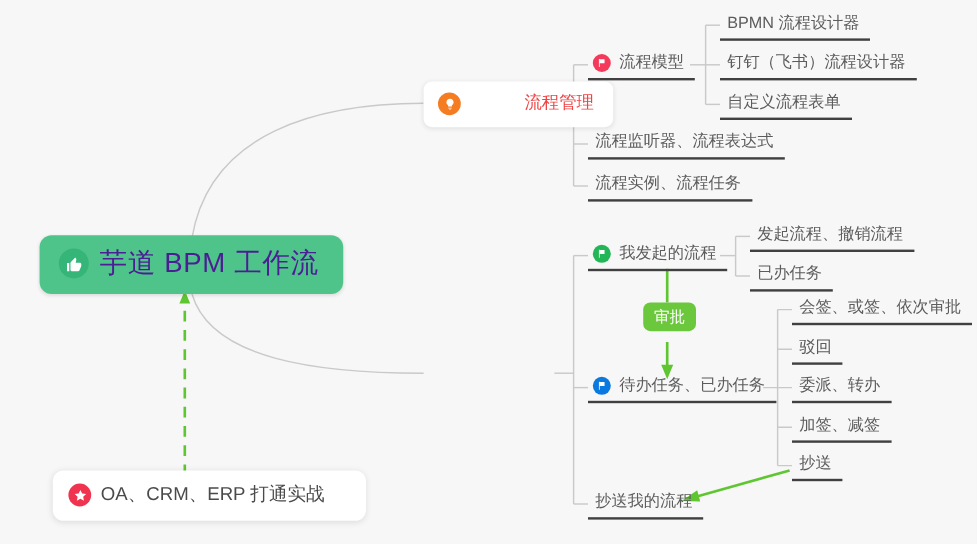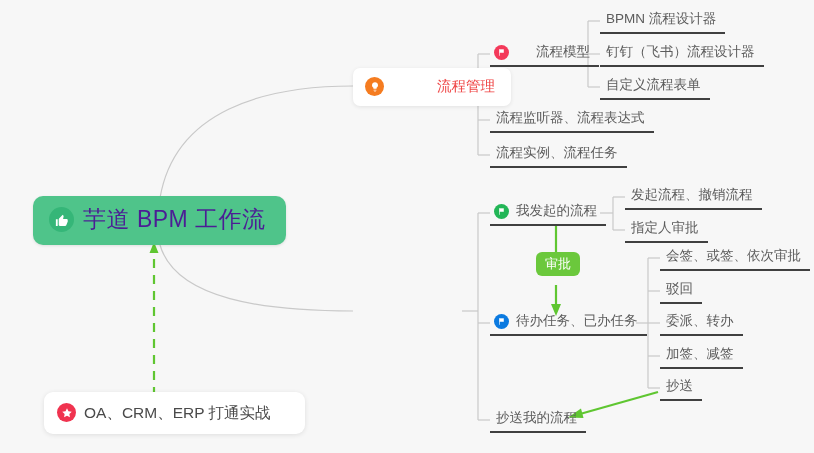--- a/index.html
+++ b/index.html
@@ -206,21 +206,21 @@
 
   <div class="node card-node" style="left:353px; top:68px;">
     <span class="icon icon-md ic-bulb">
       <svg viewBox="0 0 24 24" width="12" height="12" fill="#ffffff">
         <path d="M12 2.5c-3.3 0-6 2.6-6 5.9 0 2.2 1.2 4 2.8 5.1v2.1h6.4v-2.1c1.6-1.1 2.8-2.9 2.8-5.1 0-3.3-2.7-5.9-6-5.9zM9.2 17.4h5.6v1.6H9.2zm.9 2.9h3.8c-.3.8-1 1.2-1.9 1.2s-1.6-.4-1.9-1.2z"></path>
       </svg>
     </span>
     <span class="card-label">流程管理</span>
   </div>
 
-  <div class="node text-node with-icon" style="left:490px; top:42px;gap:20px;">
+  <div class="node text-node with-icon" style="left:490px; top:42px;">
     <span class="icon icon-sm ic-flag-red">
       <svg viewBox="0 0 24 24" width="9" height="9" fill="#ffffff">
         <path d="M6.5 3.5h11.6v9.2H6.5z"></path>
         <path d="M5.6 3.2h1.7v17.6H5.6z"></path>
       </svg>
     </span>
     <span>流程模型</span>
   </div>
 
   <div class="node text-node" style="left:490px; top:108px;">
@@ -266,21 +266,21 @@
 
   <div class="node text-node" style="left:490px; top:408px;">
     <span>抄送我的流程</span>
   </div>
 
   <div class="node text-node" style="left:625px; top:185px;">
     <span>发起流程、撤销流程</span>
   </div>
 
   <div class="node text-node" style="left:625px; top:218px;">
-    <span>指定人审批</span>
+    <span>已办任务</span>
   </div>
 
   <div class="node text-node" style="left:660px; top:246px;">
     <span>会签、或签、依次审批</span>
   </div>
 
   <div class="node text-node" style="left:660px; top:279px;">
     <span>驳回</span>
   </div>
 

